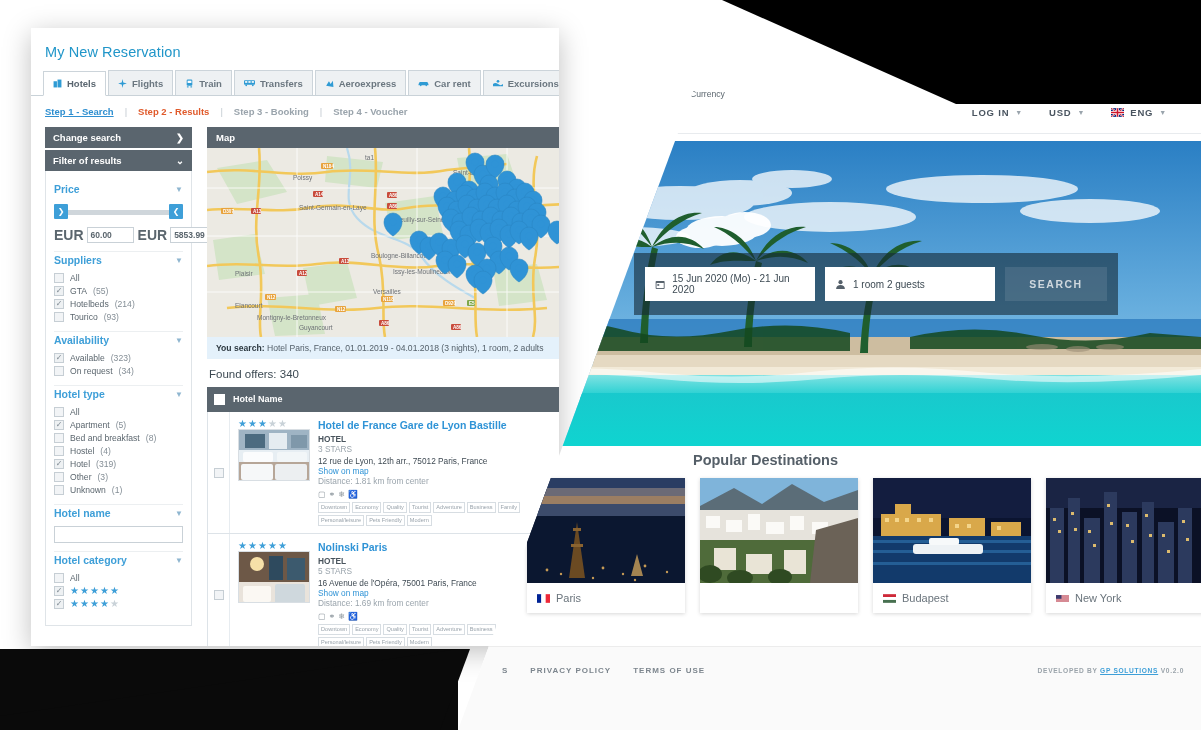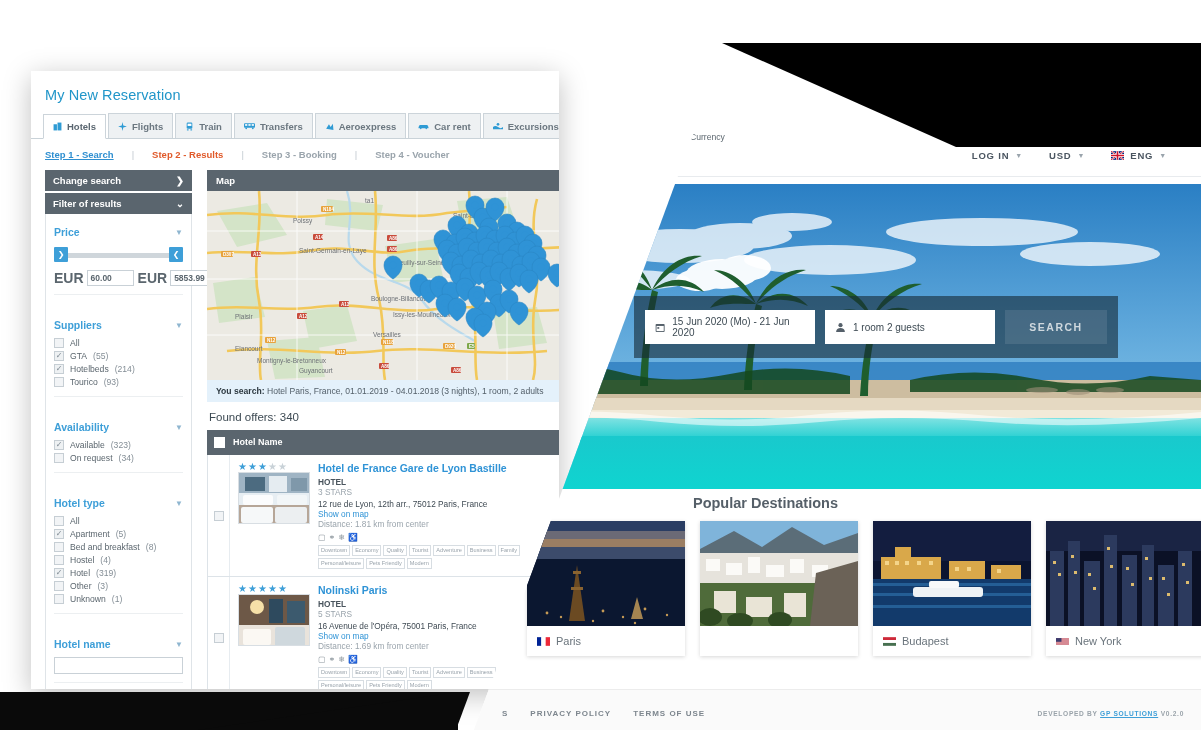--- a/index.html
+++ b/index.html
@@ -2,21 +2,21 @@
 <html><head>
 <meta charset="utf-8">
 <style>
   * { box-sizing: border-box; margin: 0; padding: 0; }
   html, body {
     width: 1201px; height: 730px;
     background: #ffffff;
     font-family: "Liberation Sans", sans-serif;
     overflow: hidden;
   }
-  #stage { position: relative; width: 1201px; height: 648px; background:#fff;margin-top:43px; }
+  #stage { position: relative; width: 1201px; height: 648px; background:#fff; }
 
   
   .admin-window {
     position: absolute; left: 31px; top: 28px;
     width: 528px; height: 618px;
     background: #ffffff;
     box-shadow: 0 6px 26px rgba(0,0,0,.25);
     overflow: hidden;
   }
   .admin-inner { width: 720px; padding: 12px 0 0 0; }
@@ -31,37 +31,37 @@
     font-size: 9.5px; font-weight: bold; color: #6b7780;
     padding: 6px 9px 6px 9px; background: #eef1f3;
     border: 1px solid #ccd4da; border-bottom: none;
     margin-right: 2px; white-space: nowrap;
   }
   .tab.active { background: #ffffff; color:#5a6670; border-bottom:1px solid #fff; position:relative; top:1px; }
   .tab .ic { color:#2f9bd4; font-size:10px; line-height:1; }
   .tab .ic svg { display:block; }
 
   
-  .steps { display:flex; align-items:center; gap:18px; padding: 10px 0 10px 14px; font-size: 9.5px; font-weight:bold;text-align:right;}
+  .steps { display:flex; align-items:center; gap:11px; padding: 10px 0 10px 14px; font-size: 9.5px; font-weight:bold;text-align:right;}
   .steps .st { color:#9aa4ac; }
   .steps .st.done { color:#2f8fd0; text-decoration: underline; }
   .steps .st.cur { color:#e05a2b; }
   .steps .sep { color:#c3cbd1; font-weight:normal; }
 
   
   .admin-body { display:flex; gap:15px; padding: 0 0 0 14px; }
   .side { width: 147px; flex: none; }
   .side-head {
     background:#5a656e; color:#fff; font-size:9.5px; font-weight:bold;
     padding:5px 8px; display:flex; justify-content:space-between; align-items:center;
     margin-bottom:2px;
   }
   .side-panel { border:1px solid #dfe4e8; border-top:none; padding: 7px 8px 10px; }
   .fgroup { padding: 3px 0 2px; }
-  .fgroup + .fgroup { border-top:1px solid #eceff1; margin-top:6px; padding-top:22px; }
+  .fgroup + .fgroup { border-top:1px solid #eceff1; margin-top:6px; padding-top:0; }
   .fhead { display:flex; justify-content:space-between; align-items:center;
            color:#3e9fd8; font-size:10.5px; font-weight:bold; padding:2px 0 5px; }
   .chev { color:#8fb6d0; font-size:8px; }
   .slider-wrap { position:relative; height:16px; margin:4px 0 7px; }
   .slider-track { position:absolute; top:6px; left:0; right:0; height:5px; background:#cfd6db; border-radius:2px;}
   .slider-h { position:absolute; top:0; width:14px; height:15px; background:#3e9fd8; color:#fff;
               font-size:8px; text-align:center; line-height:15px; border-radius:1px;}
   .slider-h.l { left:0 } .slider-h.r { right:0 }
   .price-row { display:flex; justify-content:space-between; gap:4px; align-items:center; }
   .price-cell { display:flex; align-items:center; gap:3px; }

